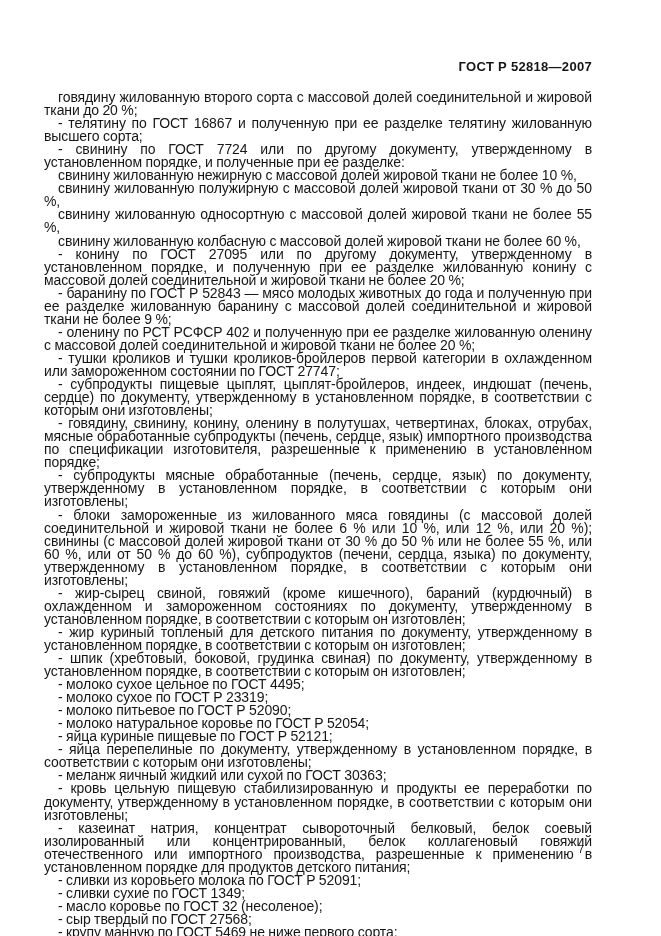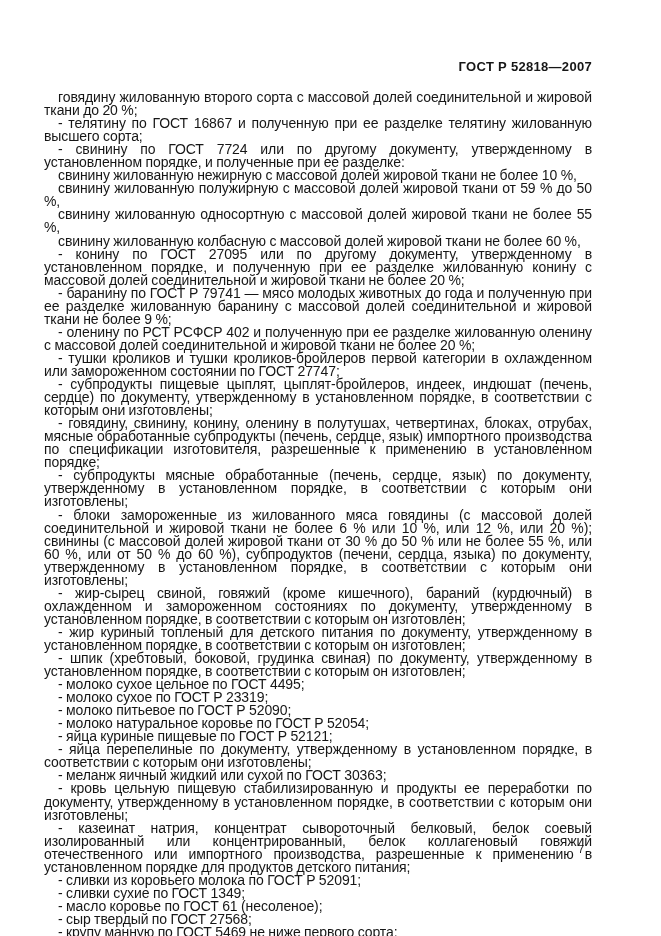--- a/index.html
+++ b/index.html
@@ -56,46 +56,46 @@
 <body>
 
 <div class="page">
   <div class="doc-header">ГОСТ Р 52818—2007</div>
 
   <div class="doc-body" id="doc-body">
       <p class="para">говядину жилованную второго сорта с массовой долей соединительной и жировой ткани до 20 %;</p>
       <p class="para">- телятину по ГОСТ 16867 и полученную при ее разделке телятину жилованную высшего сорта;</p>
       <p class="para">- свинину по ГОСТ 7724 или по другому документу, утвержденному в установленном порядке, и полученные при ее разделке:</p>
       <p class="para">свинину жилованную нежирную с массовой долей жировой ткани не более 10 %,</p>
-      <p class="para">свинину жилованную полужирную с массовой долей жировой ткани от 59 % до 50 %,</p>
+      <p class="para">свинину жилованную полужирную с массовой долей жировой ткани от 30 % до 50 %,</p>
       <p class="para">свинину жилованную односортную с массовой долей жировой ткани не более 55 %,</p>
       <p class="para">свинину жилованную колбасную с массовой долей жировой ткани не более 60 %,</p>
       <p class="para">- конину по ГОСТ 27095 или по другому документу, утвержденному в установленном порядке, и полученную при ее разделке жилованную конину с массовой долей соединительной и жировой ткани не более 20 %;</p>
-      <p class="para">- баранину по ГОСТ Р 79741 — мясо молодых животных до года и полученную при ее разделке жилованную баранину с массовой долей соединительной и жировой ткани не более 9 %;</p>
+      <p class="para">- баранину по ГОСТ Р 52843 — мясо молодых животных до года и полученную при ее разделке жилованную баранину с массовой долей соединительной и жировой ткани не более 9 %;</p>
       <p class="para">- оленину по РСТ РСФСР 402 и полученную при ее разделке жилованную оленину с массовой долей соединительной и жировой ткани не более 20 %;</p>
       <p class="para">- тушки кроликов и тушки кроликов-бройлеров первой категории в охлажденном или замороженном состоянии по ГОСТ 27747;</p>
       <p class="para">- субпродукты пищевые цыплят, цыплят-бройлеров, индеек, индюшат (печень, сердце) по документу, утвержденному в установленном порядке, в соответствии с которым они изготовлены;</p>
       <p class="para">- говядину, свинину, конину, оленину в полутушах, четвертинах, блоках, отрубах, мясные обработанные субпродукты (печень, сердце, язык) импортного производства по спецификации изготовителя, разрешенные к применению в установленном порядке;</p>
       <p class="para">- субпродукты мясные обработанные (печень, сердце, язык) по документу, утвержденному в установленном порядке, в соответствии с которым они изготовлены;</p>
       <p class="para">- блоки замороженные из жилованного мяса говядины (с массовой долей соединительной и жировой ткани не более 6 % или 10 %, или 12 %, или 20 %); свинины (с массовой долей жировой ткани от 30 % до 50 % или не более 55 %, или 60 %, или от 50 % до 60 %), субпродуктов (печени, сердца, языка) по документу, утвержденному в установленном порядке, в соответствии с которым они изготовлены;</p>
       <p class="para">- жир-сырец свиной, говяжий (кроме кишечного), бараний (курдючный) в охлажденном и замороженном состояниях по документу, утвержденному в установленном порядке, в соответствии с которым он изготовлен;</p>
       <p class="para">- жир куриный топленый для детского питания по документу, утвержденному в установленном порядке, в соответствии с которым он изготовлен;</p>
       <p class="para">- шпик (хребтовый, боковой, грудинка свиная) по документу, утвержденному в установленном порядке, в соответствии с которым он изготовлен;</p>
       <p class="para">- молоко сухое цельное по ГОСТ 4495;</p>
       <p class="para">- молоко сухое по ГОСТ Р 23319;</p>
       <p class="para">- молоко питьевое по ГОСТ Р 52090;</p>
       <p class="para">- молоко натуральное коровье по ГОСТ Р 52054;</p>
       <p class="para">- яйца куриные пищевые по ГОСТ Р 52121;</p>
       <p class="para">- яйца перепелиные по документу, утвержденному в установленном порядке, в соответствии с которым они изготовлены;</p>
       <p class="para">- меланж яичный жидкий или сухой по ГОСТ 30363;</p>
       <p class="para">- кровь цельную пищевую стабилизированную и продукты ее переработки по документу, утвержденному в установленном порядке, в соответствии с которым они изготовлены;</p>
       <p class="para">- казеинат натрия, концентрат сывороточный белковый, белок соевый изолированный или концентрированный, белок коллагеновый говяжий отечественного или импортного производства, разрешенные к применению в установленном порядке для продуктов детского питания;</p>
       <p class="para">- сливки из коровьего молока по ГОСТ Р 52091;</p>
       <p class="para">- сливки сухие по ГОСТ 1349;</p>
-      <p class="para">- масло коровье по ГОСТ 61 (несоленое);</p>
+      <p class="para">- масло коровье по ГОСТ 32 (несоленое);</p>
       <p class="para">- сыр твердый по ГОСТ 27568;</p>
       <p class="para">- крупу манную по ГОСТ 5469 не ниже первого сорта;</p>
       <p class="para">- крупу рисовую по ГОСТ 6292;</p>
       <p class="para">- крупу гречневую по ГОСТ 5550 не ниже первого сорта;</p>
       <p class="para">- крупу ячменную по ГОСТ 9697 не ниже первого сорта;</p>
     </div>
 
   <div class="page-number">7</div>
 </div>
 

